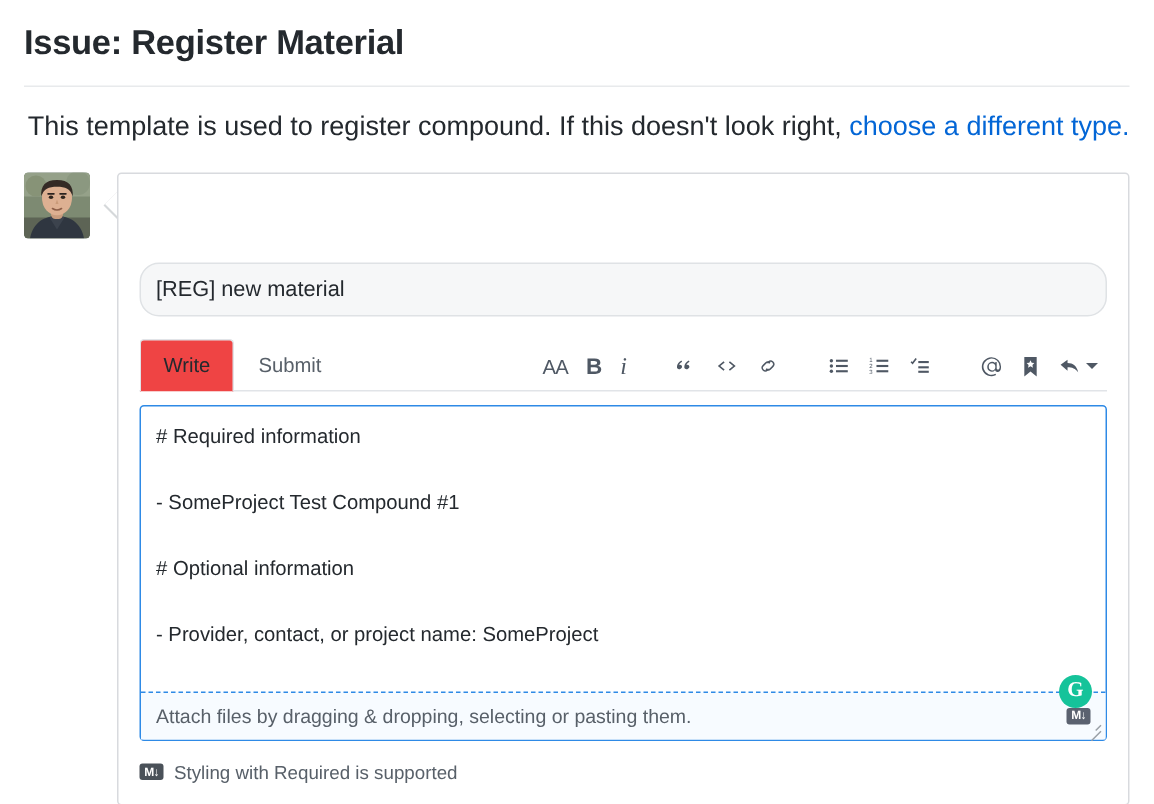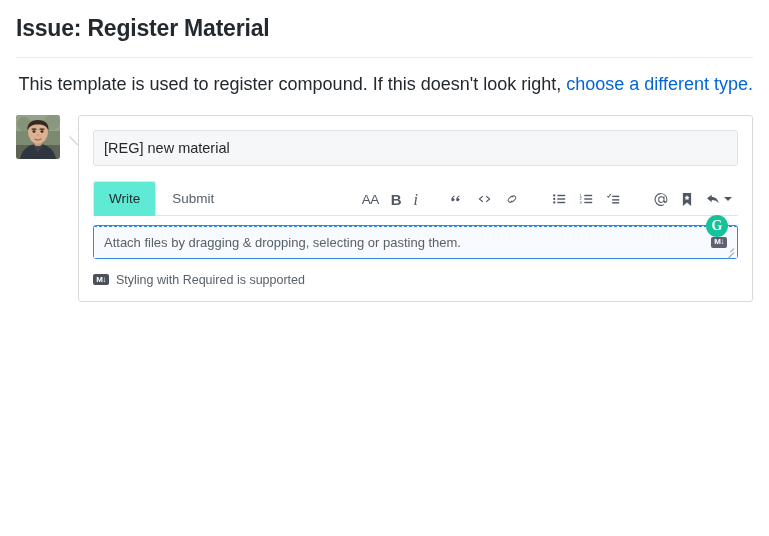--- a/index.html
+++ b/index.html
@@ -100,22 +100,23 @@
     display: block;
     width: 100%;
     box-sizing: border-box;
     height: 36px;
     padding: 6px 10px;
     font-size: 14.5px;
     font-family: "Liberation Sans", sans-serif;
     color: #24292e;
     background: #f6f7f8;
     border: 1px solid #dfe2e5;
-    border-radius: 3px;
+    border-radius: 13px;
     outline: none;
+    margin-top: 45px;
   }
 
   
   .tabnav {
     margin-top: 13px;
     border-bottom: 1px solid #e1e4e8;
     display: flex;
     align-items: flex-end;
     position: relative;
     height: 36px;
@@ -131,21 +132,21 @@
     color: #586069;
     border: 1px solid transparent;
     border-bottom: none;
     background: transparent;
     cursor: pointer;
     position: relative;
     top: 1px;
   }
   .tab.selected {
     color: #24292e;
-    background: #5eead4;
+    background: #ef4444;
     border-color: #e1e4e8;
     border-top-left-radius: 3px;
     border-top-right-radius: 3px;
   }
   .tab.selected::after {
     content: "";
     position: absolute;
     left: 0; right: 0; bottom: -1px;
     height: 1px;
     background: #ffffff;
@@ -454,20 +455,27 @@
                 <path d="M6.5 3.2v2.6C10.7 5.9 13.6 8 14.6 12.9c-2-2.9-4.6-3.9-8.1-3.9v2.7L1.2 7.1z"></path>
               </svg>
               <span class="tb-caret"></span>
             </button>
           </div>
 
         </div>
       </div>
 
       <div class="write-area">
+        <textarea class="comment-textarea" spellcheck="false" placeholder="Leave a comment" style=""># Required information
+
+- SomeProject Test Compound #1
+
+# Optional information
+
+- Provider, contact, or project name: SomeProject</textarea>
         <div class="grammarly-badge">G</div>
         <div class="resize-handle"></div>
 
         <div class="drop-zone">
           <span class="drop-text">Attach files by dragging &amp; dropping, selecting or pasting them.</span>
           <span class="md-icon">M↓</span>
         </div>
       </div>
 
       <div class="comment-footer">

